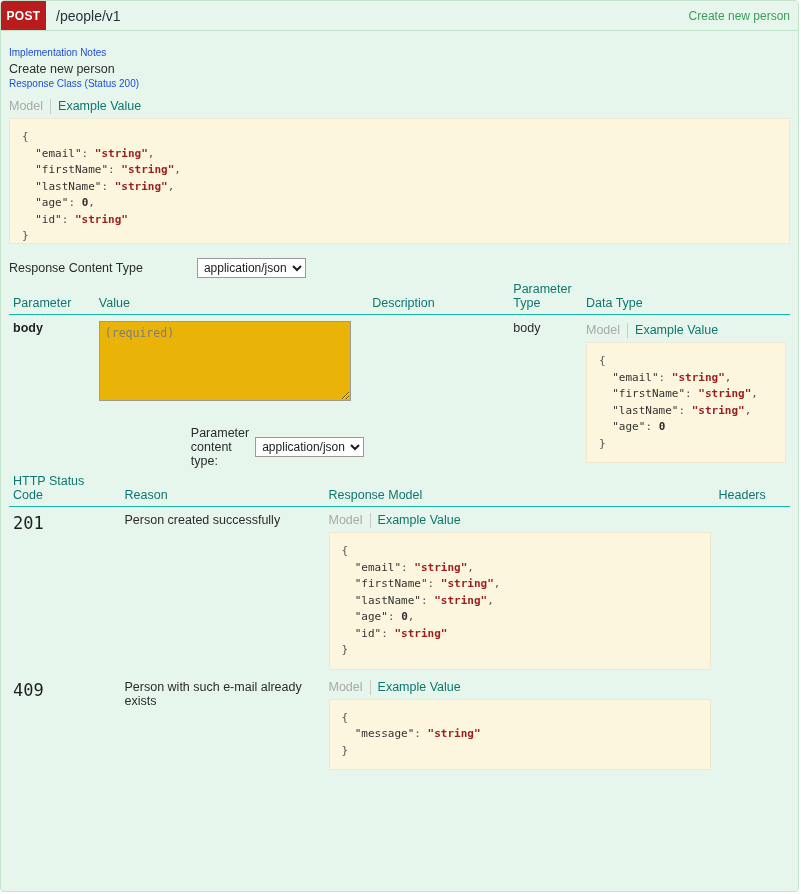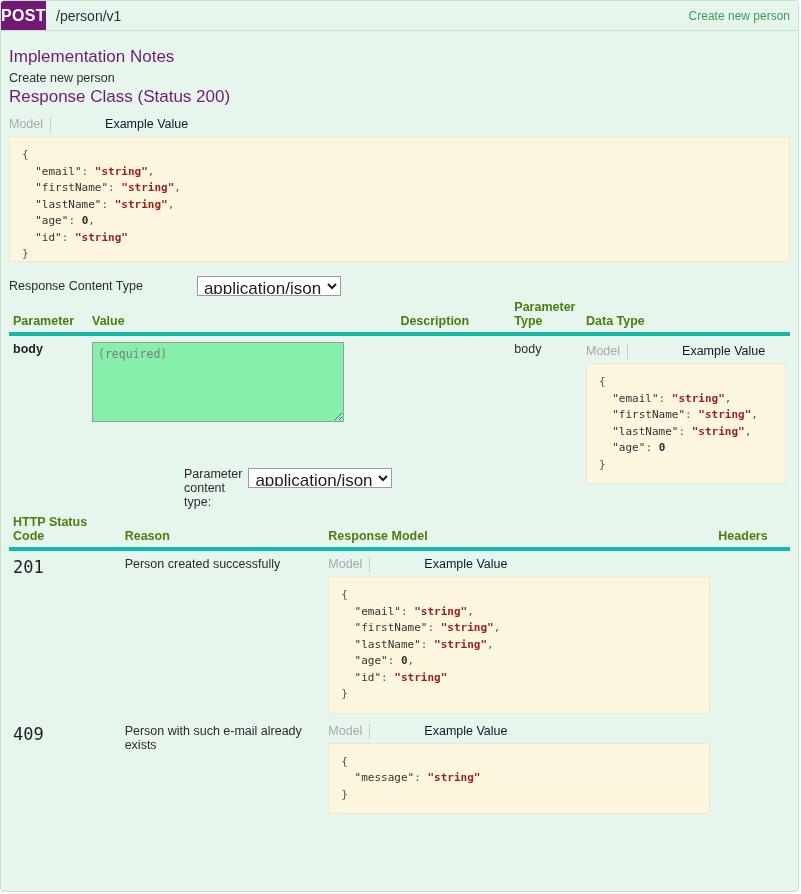--- a/index.html
+++ b/index.html
@@ -29,23 +29,23 @@
   .op-heading {
     height: 29px;
     background: #e7f6ec;
     border-bottom: 1px solid #c3e3cd;
     display: flex;
     align-items: stretch;
     position: relative;
   }
   .http-method {
     width: 45px;
-    background: #701a75;
+    background: #b91c1c;
     color: #ffffff;
-    font-size: 16px;
+    font-size: 12px;
     font-weight: bold;
     letter-spacing: .3px;
     display: flex;
     align-items: center;
     justify-content: center;
     text-transform: uppercase;
   }
   .op-path {
     flex: 0 0 auto;
     padding-left: 10px;
@@ -63,22 +63,22 @@
     color: #3b9c56;
     cursor: pointer;
   }
 
   
   .op-body {
     padding: 10px 8px 0 8px;
   }
 
   h4.section-title {
-    color: #701a75;
-    font-size: 17px;
+    color: #1d4ed8;
+    font-size: 10px;
     font-weight: normal;
     margin: 6px 0 4px 0;
     padding: 0;
   }
   h4.section-title.tight { margin-top: 0; }
 
   .plain-line {
     font-size: 12.5px;
     color: #2e2e2e;
     margin: 0 0 2px 0;
@@ -92,24 +92,23 @@
     font-size: 12.5px;
     line-height: 15px;
   }
   .model-tabs .tab-model {
     color: #a9a9a9;
     padding-right: 7px;
     border-right: 1px solid #c9c9c9;
     cursor: pointer;
   }
   .model-tabs .tab-example {
-    color: #0f172a;
+    color: #0f766e;
     padding-left: 7px;
     cursor: pointer;
-    margin-left: 47px;
   }
 
   
   pre.snippet {
     background: #fcf6df;
     border: 1px solid #f0e8cf;
     margin: 0;
     padding: 10px 12px;
     font-family: "DejaVu Sans Mono", monospace;
     font-size: 11px;
@@ -131,40 +130,40 @@
     align-items: center;
     margin: 14px 0 2px 0;
     font-size: 12.5px;
     color: #2b2b2b;
     gap: 48px;
   }
   .content-type-row .label { margin-right: 6px; }
 
   select.ct-select {
     font-family: "Liberation Sans", sans-serif;
-    font-size: 17px;
+    font-size: 12px;
     color: #1d1d1d;
     background: #ffffff;
     border: 1px solid #9a9a9a;
     border-radius: 0;
     padding: 1px 2px;
     height: 20px;
   }
 
   
   table.sw-table {
     width: 100%;
     border-collapse: collapse;
     font-size: 12.5px;
   }
   table.sw-table > thead > tr > th {
     text-align: left;
-    font-weight: bold;
-    color: #4d7c0f;
-    border-bottom: 4px solid #14b8a6;
+    font-weight: normal;
+    color: #0f766e;
+    border-bottom: 1px solid #14b8a6;
     padding: 2px 4px 4px 4px;
     vertical-align: bottom;
     line-height: 14px;
   }
   table.sw-table > tbody > tr > td {
     vertical-align: top;
     padding: 6px 4px 4px 4px;
     color: #2b2b2b;
   }
 
@@ -173,39 +172,39 @@
     font-size: 12.5px;
     color: #232323;
   }
   .param-type-cell { font-size: 12.5px; }
 
   textarea.body-input {
     width: 252px;
     height: 80px;
     box-sizing: border-box;
     border: 1px solid #9a9a9a;
-    background: #86efac;
+    background: #eab308;
     font-family: "DejaVu Sans Mono", monospace;
     font-size: 11.5px;
     color: #5c5c5c;
     padding: 4px 5px;
     resize: both;
     outline: none;
   }
   textarea.body-input::placeholder { color: #7d7d7d; opacity: 1; }
 
   .param-ct-row {
     display: flex;
     align-items: center;
     margin-top: 22px;
     margin-left: 92px;
     font-size: 12.5px;
     color: #2b2b2b;
   }
-  .param-ct-row .label { margin-right: 6px; margin-top: 20px; }
+  .param-ct-row .label { margin-right: 6px; }
 
   .datatype-cell .model-tabs { margin-top: 2px; }
   .snippet-param { width: 200px; box-sizing: border-box; }
 
   
   .rm-status { font-family: "DejaVu Sans Mono", monospace; font-size: 17px; color: #1f1f1f; }
   .rm-reason { font-size: 12.5px; color: #2b2b2b; }
   .rm-headers-head { text-align: right; }
 
   .snippet-201 { width: 382px; box-sizing: border-box; }
@@ -216,21 +215,21 @@
 
   .spacer-8 { height: 8px; }
 </style>
 </head>
 <body>
 
 <div class="operation">
 
   <div class="op-heading">
     <div class="http-method">POST</div>
-    <div class="op-path">/person/v1</div>
+    <div class="op-path">/people/v1</div>
     <div class="op-summary">Create new person</div>
   </div>
 
   <div class="op-body">
 
     <h4 class="section-title">Implementation Notes</h4>
     <p class="plain-line">Create new person</p>
 
     <h4 class="section-title tight">Response Class (Status 200)</h4>
 

